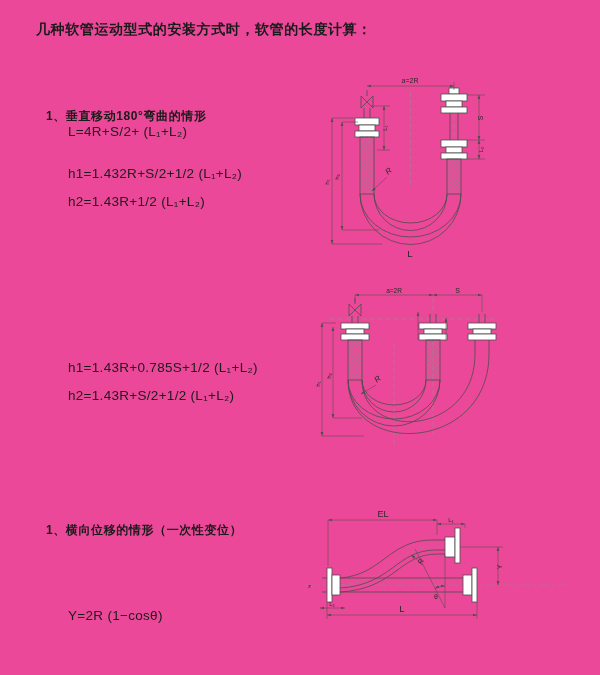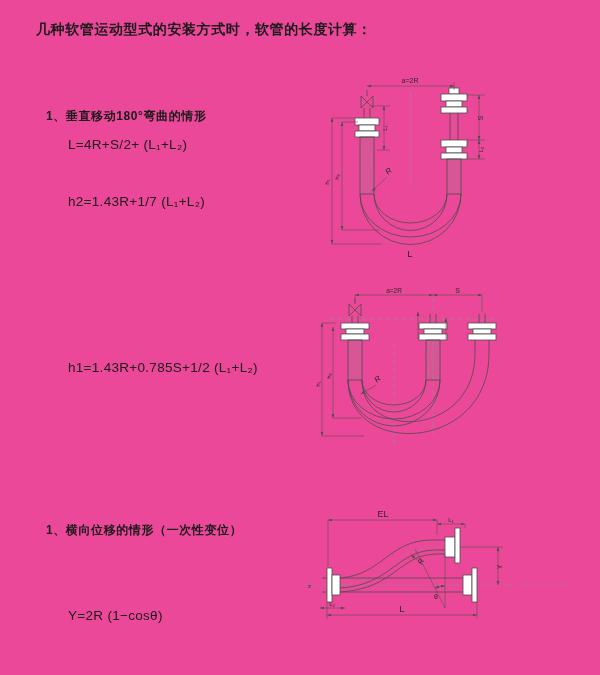--- a/index.html
+++ b/index.html
@@ -17,24 +17,26 @@
   .lbl{fill:#2a2a2a;font-family:"Liberation Sans",sans-serif;}
 </style>
 </head>
 <body>
 
 <div class="page">
 
   <div class="t title" style="left:36px;top:21px">几种软管运动型式的安装方式时，软管的长度计算：</div>
 
   <div class="t h" style="left:46px;top:108px">1、垂直移动180°弯曲的情形</div>
-  <div class="t f" style="left:68px;top:137px">L=4R+S/2+ (L₁+L₂)</div>
-  <div class="t f" style="left:68px;top:194px">h2=1.43R+1/7 (L₁+L₂)</div>
+  <div class="t f" style="left:68px;top:124px">L=4R+S/2+ (L₁+L₂)</div>
+  <div class="t f" style="left:68px;top:166px">h1=1.432R+S/2+1/2 (L₁+L₂)</div>
+  <div class="t f" style="left:68px;top:194px">h2=1.43R+1/2 (L₁+L₂)</div>
 
   <div class="t f" style="left:68px;top:360px">h1=1.43R+0.785S+1/2 (L₁+L₂)</div>
+  <div class="t f" style="left:68px;top:388px">h2=1.43R+S/2+1/2 (L₁+L₂)</div>
 
   <div class="t h" style="left:46px;top:522px">1、横向位移的情形（一次性变位）</div>
   <div class="t f" style="left:68px;top:608px">Y=2R (1−cosθ)</div>
 
   <svg width="258" height="195" viewBox="0 0 258 195" style="left:324px;top:70px">
     <defs>
       <marker id="a1" viewBox="0 0 10 10" refX="9.5" refY="5" markerWidth="8" markerHeight="8" orient="auto-start-reverse">
         <path d="M0,1.8 L10,5 L0,8.2 Z" fill="#4d4d4d"></path>
       </marker>
       <pattern id="p1" width="4.5" height="4.5" patternUnits="userSpaceOnUse">

